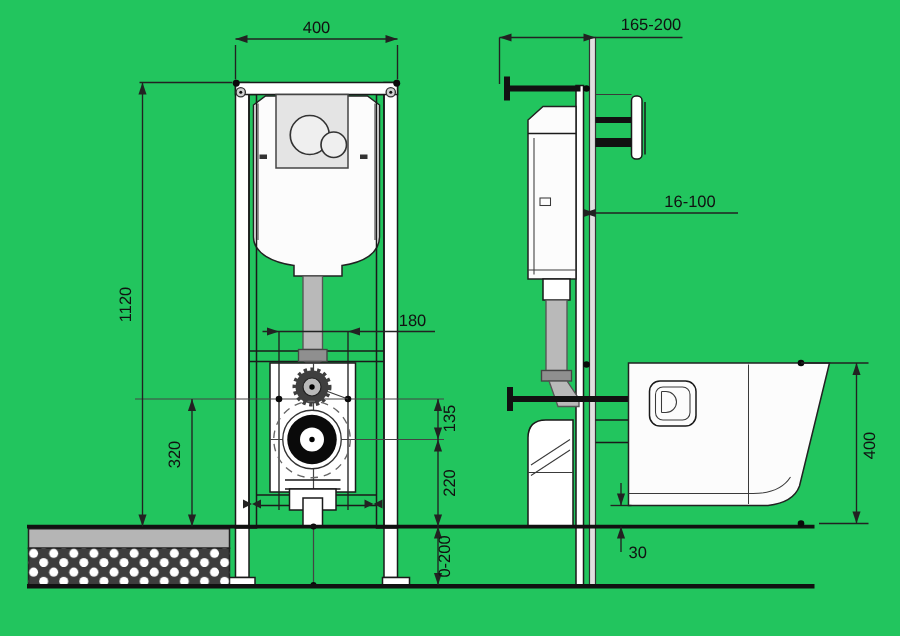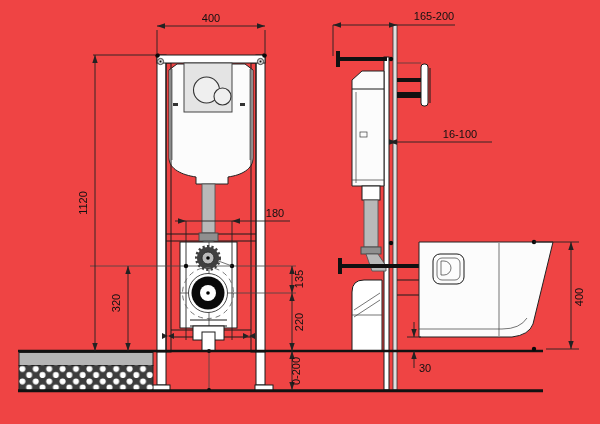--- a/index.html
+++ b/index.html
@@ -1,16 +1,16 @@
 <!DOCTYPE html>
 <html><head>
 <meta charset="utf-8">
 <style>
   html,body{margin:0;padding:0;background:#fff;}
-  .stage{width:600px;height:424px;background:#ef4444;position:relative;overflow:hidden;
+  .stage{width:600px;height:424px;background:#22c55e;position:relative;overflow:hidden;
          font-family:"Liberation Sans",sans-serif;}
   svg{display:block;}
   .ln{stroke:#1a1a1a;stroke-width:1;fill:none;}
   .thin{stroke:#3a3a3a;stroke-width:0.7;fill:none;}
   .cl{stroke:#444;stroke-width:0.8;fill:none;}
   .dim{stroke:#222;stroke-width:0.9;fill:none;}
   .arrow{fill:#222;stroke:none;}
   .dot{fill:#0a0a0a;stroke:none;}
   .white{fill:#ffffff;stroke:#1a1a1a;stroke-width:1;}
   .offwhite{fill:#fcfcfc;stroke:#222;stroke-width:1;}

